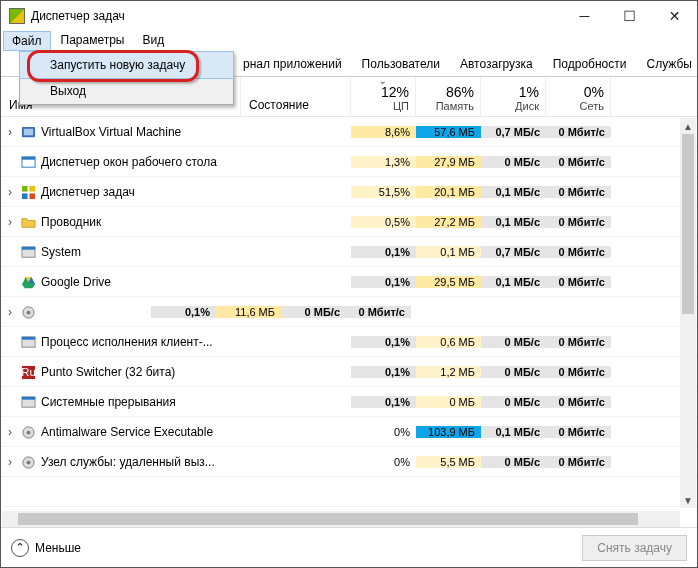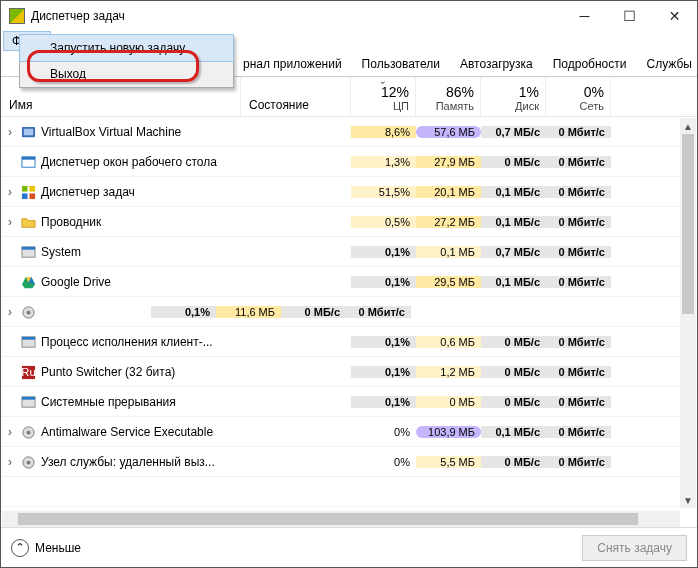--- a/index.html
+++ b/index.html
@@ -5,42 +5,42 @@
 * { box-sizing: border-box; margin: 0; padding: 0; font-family: "Segoe UI", Tahoma, sans-serif; font-size: 12px; }
 body { background: #fff; width: 698px; height: 568px; border: 1px solid #555; position: relative; overflow: hidden; }
 .titlebar { height: 30px; display: flex; align-items: center; padding: 0 0 0 8px; }
 .titlebar .app-icon { width: 16px; height: 16px; background: linear-gradient(135deg,#7ab900 0 50%,#e8c300 50% 100%); margin-right: 6px; border: 1px solid #666; position: relative; }
 .titlebar .title { flex: 1; }
 .winbtns { display: flex; height: 100%; }
 .winbtns div { width: 45px; display: flex; align-items: center; justify-content: center; font-size: 14px; color: #222; }
 .menubar { height: 20px; display: flex; padding-left: 2px; gap: 2px; }
 .menubar span { padding: 2px 8px; }
 .menubar span.hl { border: 1px solid #9cc1e6; background: #d8e8f7; }
-.dropdown { position: absolute; left: 18px; top: 33px; width: 215px; background: #f0f0f0; border: 1px solid #aaa; box-shadow: 2px 3px 3px rgba(0,0,0,.25); z-index: 10; }
+.dropdown { position: absolute; left: 18px; top: 50px; width: 215px; background: #f0f0f0; border: 1px solid #aaa; box-shadow: 2px 3px 3px rgba(0,0,0,.25); z-index: 10; }
 .dropdown .item { padding: 6px 10px 6px 30px; }
 .dropdown .item.hl { background: #d8e8f7; border: 1px solid #9cc1e6; margin: -1px; position: relative; z-index: 2; }
 .red-ring { position: absolute; left: 26px; top: 49px; width: 172px; height: 32px; border: 3px solid #d72020; border-radius: 12px; z-index: 20; pointer-events: none; box-shadow: 2px 2px 2px rgba(0,0,0,.25); }
 .tabs { display: flex; height: 24px; margin-top: 2px; border-bottom: 1px solid #ccc; padding-left: 232px; }
 .tabs span { padding: 3px 9px; border: 1px solid transparent; white-space: nowrap; }
 .headrow { display: flex; height: 40px; border-bottom: 1px solid #e6e6e6; align-items: flex-end; }
 .headrow .name { width: 240px; padding: 0 0 4px 8px; display:flex; align-items:flex-end; height:100%; border-right:1px solid #eee;}
 .headrow .state { width: 110px; padding: 0 0 4px 8px; display:flex; align-items:flex-end; height:100%; border-right:1px solid #eee;}
 .headrow .col { width: 65px; text-align: right; padding: 0 6px 4px 0; border-right: 1px solid #eee; height: 100%; display: flex; flex-direction: column; justify-content: flex-end; }
 .headrow .col .top { font-size: 14px; }
 .headrow .col .bot { font-size: 11px; color: #444; }
 .headrow .sortmark { color:#555; font-size:10px; text-align:center; position:absolute; }
 .procs { height: 392px; overflow: hidden; }
 .row { display: flex; height: 30px; align-items: center; border-bottom: 1px solid #f2f2f2; }
 .row .exp { width: 18px; text-align: center; color: #555; font-size: 12px; }
 .row .ico { width: 18px; height: 16px; display: flex; align-items: flex-end; justify-content: center; margin-right: 4px; }
 .row .ico svg { width: 15px; height: 15px; }
 .row .nm { flex: 0 0 200px; white-space: nowrap; overflow: hidden; text-overflow: ellipsis; }
 .row .st { width: 110px; }
 .row .c { width: 65px; text-align: right; padding-right: 6px; font-size: 11px; }
-.bg1 { background: #fff2c9; } .bg2 { background: #ffe9a3; } .bg3 { background: #c4b5fd; border-radius: 6px; } .bg4 { background: #e5e5e5; font-weight: bold; }
+.bg1 { background: #fff2c9; } .bg2 { background: #ffe9a3; } .bg3 { background: #0ea5e9; } .bg4 { background: #e5e5e5; font-weight: bold; }
 .scroll-v { position: absolute; right: 1px; top: 117px; width: 16px; height: 390px; background: #f0f0f0; }
 .scroll-v .thumb { position: absolute; left: 2px; top: 16px; width: 12px; height: 180px; background: #c8c8c8; }
 .scroll-v .arr { position: absolute; left: 0; width: 16px; height: 16px; display:flex; align-items:center; justify-content:center; color:#555; font-size:10px;}
 .scroll-h { position: absolute; left: 1px; bottom: 40px; right: 17px; height: 16px; background: #f0f0f0; }
 .scroll-h .thumb { position: absolute; top: 2px; left: 16px; height: 12px; width: 620px; background: #c8c8c8; }
 .footer { position: absolute; bottom: 0; left: 0; right: 0; height: 40px; border-top: 1px solid #ddd; display: flex; align-items: center; padding: 0 10px; }
 .footer .less { display: flex; align-items: center; gap: 6px; }
 .footer .less .circ { width: 18px; height: 18px; border: 1px solid #555; border-radius: 50%; display: flex; align-items: center; justify-content: center; font-size: 11px; }
 .footer .btn { margin-left: auto; padding: 5px 14px; background: #efefef; border: 1px solid #ccc; color: #888; }
 </style>

